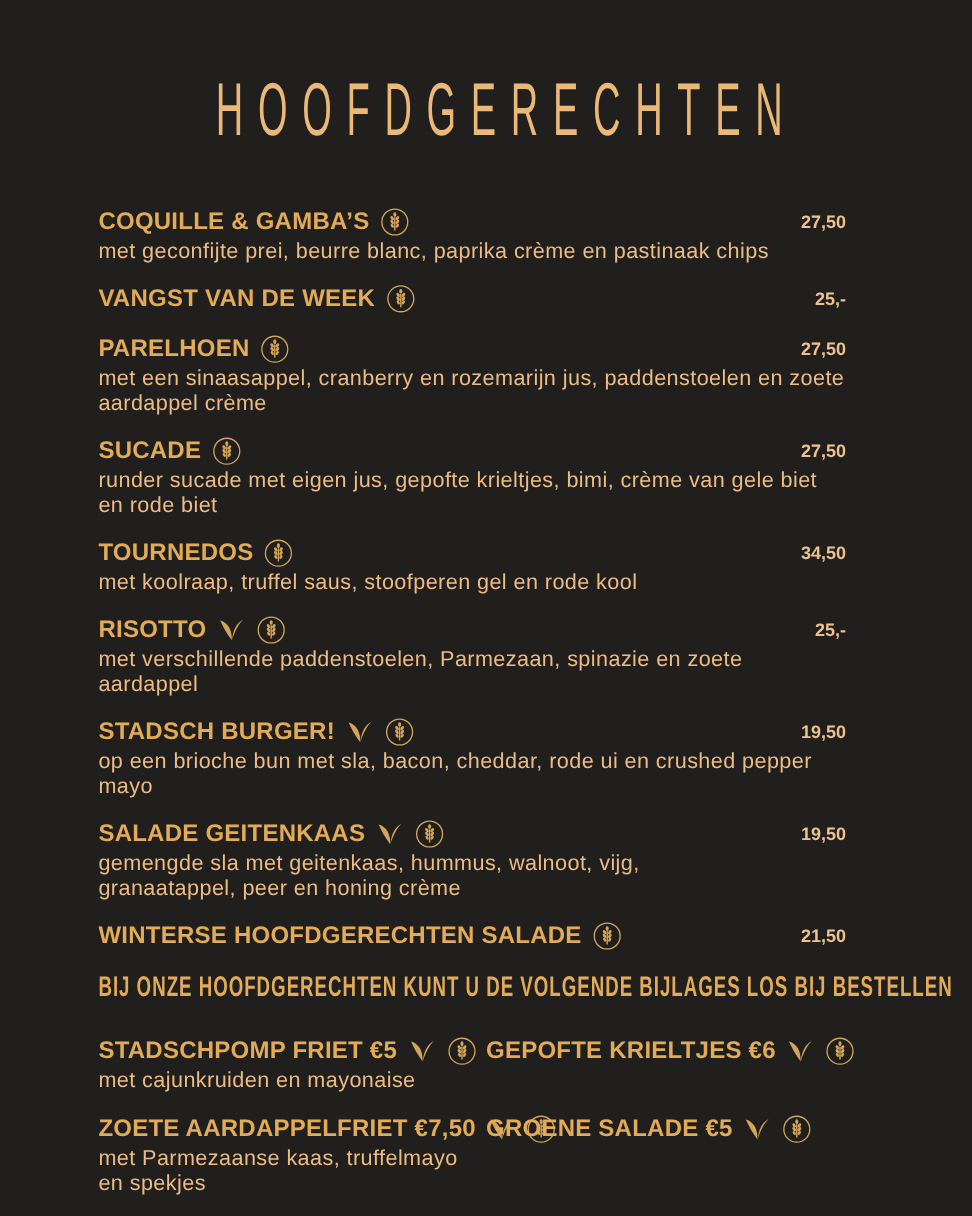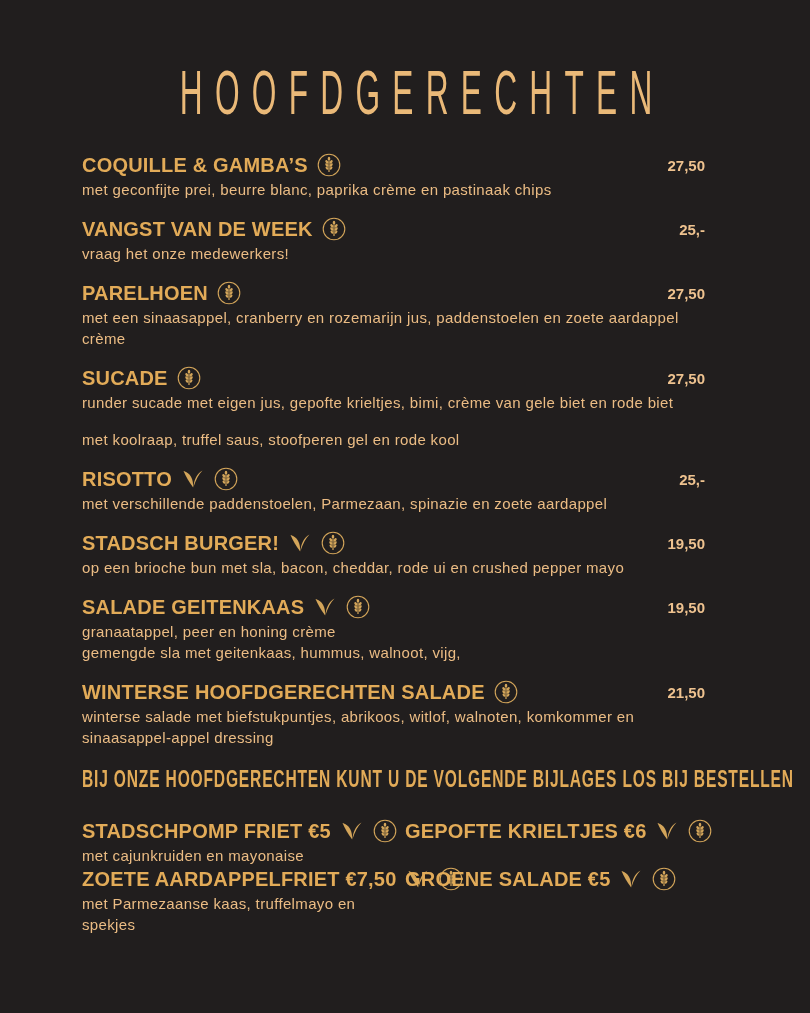--- a/index.html
+++ b/index.html
@@ -20,21 +20,21 @@
   }
   .page{
     width:810px;height:1013px;
     padding:58px 105px 0 82px;
     position:relative;
   }
   
   .title-wrap{
     text-align:left;
     height:70px;
-    margin-bottom:24px;
+    margin-bottom:44px;
     margin-left:-11px; 
   }
   .title{
     display:inline-block;
     font-weight:400;
     font-size:44px;
     letter-spacing:17px;
     padding-left:17px; 
     color:var(--title-gold);
     transform:scale(0.72,1.42);
@@ -49,39 +49,39 @@
     height:26px;margin-bottom:1px;
   }
   .item-name{
     font-weight:700;font-size:20px;letter-spacing:.2px;
     color:var(--name-gold);white-space:nowrap;
   }
   .item-price{
     margin-left:auto;font-weight:700;font-size:15px;
     color:var(--price-gold);
   }
-  .item-desc{font-size:15px;letter-spacing:.35px;}
+  .item-desc{font-size:18px;letter-spacing:.35px;}
   .desc-line{line-height:21px;color:var(--desc-gold);}
   
   .icon{display:inline-flex;align-items:center;justify-content:center;}
   .icon svg{display:block;}
   
   .sides-heading-wrap{margin-top:20px;margin-bottom:26px;height:24px;text-align:right;}
   .sides-heading{
     display:inline-block;
     font-weight:700;font-size:19px;letter-spacing:1px;
     color:var(--name-gold);
     transform:scale(0.82,1.25);
     transform-origin:left center;
     white-space:nowrap;
   }
   .sides-grid{
     display:grid;
     grid-template-columns:323px 1fr;
-    row-gap:0;
+    row-gap:17px;
   }
   .sides-grid .item{margin-bottom:0;}
 </style>
 </head>
 <body>
 
 <div class="page">
 
   <div class="title-wrap">
     <h1 class="title">HOOFDGERECHTEN</h1>
@@ -124,23 +124,20 @@
           <ellipse cx="9.8" cy="8.8" rx="1.2" ry="2" fill="#d3a55a" transform="rotate(-35 9.8 8.8)"></ellipse>
           <ellipse cx="14.2" cy="8.8" rx="1.2" ry="2" fill="#d3a55a" transform="rotate(35 14.2 8.8)"></ellipse>
           <ellipse cx="9.8" cy="12" rx="1.2" ry="2" fill="#d3a55a" transform="rotate(-35 9.8 12)"></ellipse>
           <ellipse cx="14.2" cy="12" rx="1.2" ry="2" fill="#d3a55a" transform="rotate(35 14.2 12)"></ellipse>
           <ellipse cx="9.9" cy="15.1" rx="1.1" ry="1.8" fill="#d3a55a" transform="rotate(-35 9.9 15.1)"></ellipse>
           <ellipse cx="14.1" cy="15.1" rx="1.1" ry="1.8" fill="#d3a55a" transform="rotate(35 14.1 15.1)"></ellipse>
         </svg>
       </span>
       <span class="item-price">25,-</span>
     </div>
-    <div class="item-desc">
-          <div class="desc-line">vraag het onze medewerkers!</div>
-        </div>
   </div>
 
   <div class="item">
     <div class="item-head">
       <span class="item-name">PARELHOEN</span>
 
       <span class="icon icon-wheat">
         <svg width="24" height="24" viewBox="0 0 24 24">
           <circle cx="12" cy="12" r="10.8" fill="none" stroke="#d3a55a" stroke-width="1.1"></circle>
           <line x1="12" y1="8" x2="12" y2="19" stroke="#d3a55a" stroke-width="1.2"></line>
@@ -178,20 +175,38 @@
         </svg>
       </span>
       <span class="item-price">27,50</span>
     </div>
     <div class="item-desc">
           <div class="desc-line">runder sucade met eigen jus, gepofte krieltjes, bimi, crème van gele biet en rode biet</div>
         </div>
   </div>
 
   <div class="item">
+    <div class="item-head">
+      <span class="item-name">TOURNEDOS</span>
+
+      <span class="icon icon-wheat">
+        <svg width="24" height="24" viewBox="0 0 24 24">
+          <circle cx="12" cy="12" r="10.8" fill="none" stroke="#d3a55a" stroke-width="1.1"></circle>
+          <line x1="12" y1="8" x2="12" y2="19" stroke="#d3a55a" stroke-width="1.2"></line>
+          <ellipse cx="12" cy="5.8" rx="1.3" ry="2" fill="#d3a55a"></ellipse>
+          <ellipse cx="9.8" cy="8.8" rx="1.2" ry="2" fill="#d3a55a" transform="rotate(-35 9.8 8.8)"></ellipse>
+          <ellipse cx="14.2" cy="8.8" rx="1.2" ry="2" fill="#d3a55a" transform="rotate(35 14.2 8.8)"></ellipse>
+          <ellipse cx="9.8" cy="12" rx="1.2" ry="2" fill="#d3a55a" transform="rotate(-35 9.8 12)"></ellipse>
+          <ellipse cx="14.2" cy="12" rx="1.2" ry="2" fill="#d3a55a" transform="rotate(35 14.2 12)"></ellipse>
+          <ellipse cx="9.9" cy="15.1" rx="1.1" ry="1.8" fill="#d3a55a" transform="rotate(-35 9.9 15.1)"></ellipse>
+          <ellipse cx="14.1" cy="15.1" rx="1.1" ry="1.8" fill="#d3a55a" transform="rotate(35 14.1 15.1)"></ellipse>
+        </svg>
+      </span>
+      <span class="item-price">34,50</span>
+    </div>
     <div class="item-desc">
           <div class="desc-line">met koolraap, truffel saus, stoofperen gel en rode kool</div>
         </div>
   </div>
 
   <div class="item">
     <div class="item-head">
       <span class="item-name">RISOTTO</span>
       <span class="icon icon-leaf">
         <svg width="24" height="19" viewBox="0 0 24 19">
@@ -269,22 +284,22 @@
           <ellipse cx="14.2" cy="8.8" rx="1.2" ry="2" fill="#d3a55a" transform="rotate(35 14.2 8.8)"></ellipse>
           <ellipse cx="9.8" cy="12" rx="1.2" ry="2" fill="#d3a55a" transform="rotate(-35 9.8 12)"></ellipse>
           <ellipse cx="14.2" cy="12" rx="1.2" ry="2" fill="#d3a55a" transform="rotate(35 14.2 12)"></ellipse>
           <ellipse cx="9.9" cy="15.1" rx="1.1" ry="1.8" fill="#d3a55a" transform="rotate(-35 9.9 15.1)"></ellipse>
           <ellipse cx="14.1" cy="15.1" rx="1.1" ry="1.8" fill="#d3a55a" transform="rotate(35 14.1 15.1)"></ellipse>
         </svg>
       </span>
       <span class="item-price">19,50</span>
     </div>
     <div class="item-desc">
+          <div class="desc-line">gemengde sla met geitenkaas, hummus, walnoot, vijg,</div>
           <div class="desc-line">granaatappel, peer en honing crème</div>
-          <div class="desc-line">gemengde sla met geitenkaas, hummus, walnoot, vijg,</div>
         </div>
   </div>
 
   <div class="item">
     <div class="item-head">
       <span class="item-name">WINTERSE HOOFDGERECHTEN SALADE</span>
 
       <span class="icon icon-wheat">
         <svg width="24" height="24" viewBox="0 0 24 24">
           <circle cx="12" cy="12" r="10.8" fill="none" stroke="#d3a55a" stroke-width="1.1"></circle>
@@ -293,24 +308,20 @@
           <ellipse cx="9.8" cy="8.8" rx="1.2" ry="2" fill="#d3a55a" transform="rotate(-35 9.8 8.8)"></ellipse>
           <ellipse cx="14.2" cy="8.8" rx="1.2" ry="2" fill="#d3a55a" transform="rotate(35 14.2 8.8)"></ellipse>
           <ellipse cx="9.8" cy="12" rx="1.2" ry="2" fill="#d3a55a" transform="rotate(-35 9.8 12)"></ellipse>
           <ellipse cx="14.2" cy="12" rx="1.2" ry="2" fill="#d3a55a" transform="rotate(35 14.2 12)"></ellipse>
           <ellipse cx="9.9" cy="15.1" rx="1.1" ry="1.8" fill="#d3a55a" transform="rotate(-35 9.9 15.1)"></ellipse>
           <ellipse cx="14.1" cy="15.1" rx="1.1" ry="1.8" fill="#d3a55a" transform="rotate(35 14.1 15.1)"></ellipse>
         </svg>
       </span>
       <span class="item-price">21,50</span>
     </div>
-    <div class="item-desc">
-          <div class="desc-line">winterse salade met biefstukpuntjes, abrikoos, witlof, walnoten, komkommer en</div>
-          <div class="desc-line">sinaasappel-appel dressing</div>
-        </div>
   </div>
 </div>
 
   <div class="sides-heading-wrap">
     <h2 class="sides-heading">BIJ ONZE HOOFDGERECHTEN KUNT U DE VOLGENDE BIJLAGES LOS BIJ BESTELLEN</h2>
   </div>
 
   <div class="sides-grid" id="side-items">
   <div class="item">
     <div class="item-head">

